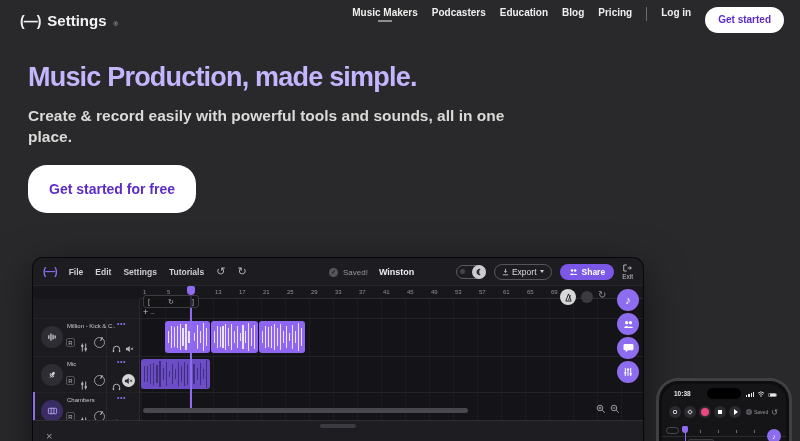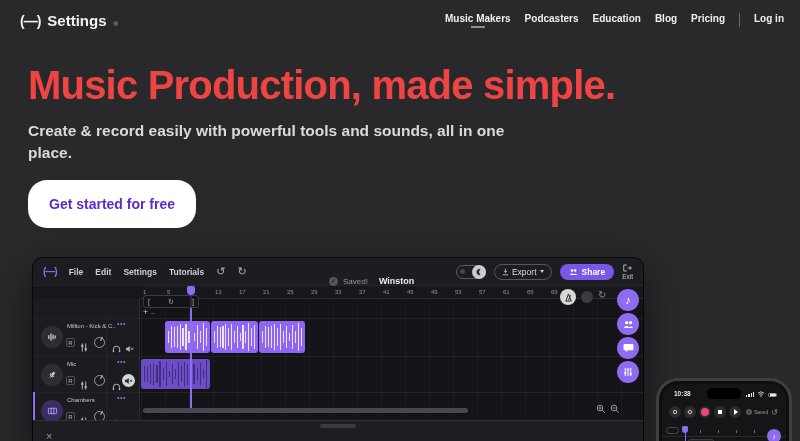--- a/index.html
+++ b/index.html
@@ -17,41 +17,41 @@
   .nav { margin-left:auto; display:flex; align-items:flex-start; gap:14px; }
   .nav-item { font-size:10px; font-weight:700; color:#efefef; text-decoration:none; cursor:pointer; text-align:center; }
   .nav-item .under { display:block; width:14px; height:2px; background:#8e8e94; margin:2px auto 0; }
   .nav-divider { width:1px; height:14px; background:#6a6a70; }
   .pill-cta {
     background:#ffffff; color:#5c2bc7; font-size:10px; font-weight:700;
     padding:0 13px; height:26px; line-height:26px; border-radius:13px; border:none; cursor:pointer;
   }
   
   .hero { padding:22px 20px 0 28px; }
-  .hero h1 { font-size:40px; font-weight:700; letter-spacing:-.8px; color:#ef4444; line-height:1.18; }
+  .hero h1 { font-size:27px; font-weight:700; letter-spacing:-.8px; color:#c4b5fd; line-height:1.18; }
   .hero p { margin-top:11px; width:512px; font-size:15.5px; font-weight:600; color:#dadad7; line-height:1.38; }
   .hero .cta {
     margin-top:17px; height:48px; padding:0 21px; border:none; border-radius:19px;
     background:#ffffff; color:#5c2bc7; font-family:inherit; font-size:14px; font-weight:700; cursor:pointer;
   }
   
   .studio {
     position:absolute; left:33px; top:258px; width:610px; height:212px;
     background:#17171b; border-radius:10px; overflow:hidden;
     box-shadow:0 12px 40px rgba(0,0,0,.55), 0 0 0 1px #0a0a0c;
   }
   .sb-top {
     position:absolute; left:0; right:0; top:0; height:28px; display:flex; align-items:center;
     gap:12px; padding:0 10px; background:#1d1d21; border-bottom:1px solid #27272b;
     font-size:8.5px; color:#cfcfd3;
   }
   .sb-logo { color:#8d6cf0; font-weight:700; font-size:10px; letter-spacing:-1px; cursor:pointer; }
   .sb-menu { cursor:pointer; font-weight:600; }
   .sb-arrow { font-size:11px; color:#b5b5ba; cursor:pointer; line-height:1; }
-  .sb-center { position:absolute; left:296px; top:0; height:28px; display:flex; align-items:flex-end; gap:5px; }
+  .sb-center { position:absolute; left:296px; top:0; height:28px; display:flex; align-items:center; gap:5px; }
   .chk { width:9px; height:9px; border-radius:50%; background:#55555c; color:#1d1d21;
          font-size:6px; line-height:9px; text-align:center; font-weight:700; }
   .saved { color:#96969c; font-size:8px; }
   .uname { color:#ececf0; font-size:9px; font-weight:700; margin-left:6px; }
   .sb-right { margin-left:auto; display:flex; align-items:center; gap:8px; }
   .mode-toggle { position:relative; width:30px; height:14px; border:1px solid #5a5a60; border-radius:8px; cursor:pointer; }
   .mode-dot { position:absolute; left:3px; top:3.5px; width:5px; height:5px; border-radius:50%; background:#45454c; }
   .mode-moon { position:absolute; right:-1px; top:-1px; width:14px; height:14px; border-radius:50%;
                background:#cbcbd0; display:flex; align-items:center; justify-content:center; }
   .pill-line { display:flex; align-items:center; gap:3px; height:16px; padding:0 7px;
@@ -154,20 +154,21 @@
     <sup>®</sup>
   </div>
   <nav class="nav">
     <a class="nav-item"><span>Music Makers</span><i class="under"></i></a>
     <a class="nav-item">Podcasters</a>
     <a class="nav-item">Education</a>
     <a class="nav-item">Blog</a>
     <a class="nav-item">Pricing</a>
     <span class="nav-divider"></span>
     <a class="nav-item">Log in</a>
+    <button class="pill-cta">Get started</button>
   </nav>
 </header>
 
 <section class="hero">
   <h1>Music Production, made simple.</h1>
   <p>Create &amp; record easily with powerful tools and sounds, all in one place.</p>
   <button class="cta">Get started for free</button>
 </section>
 
 <div class="studio">

